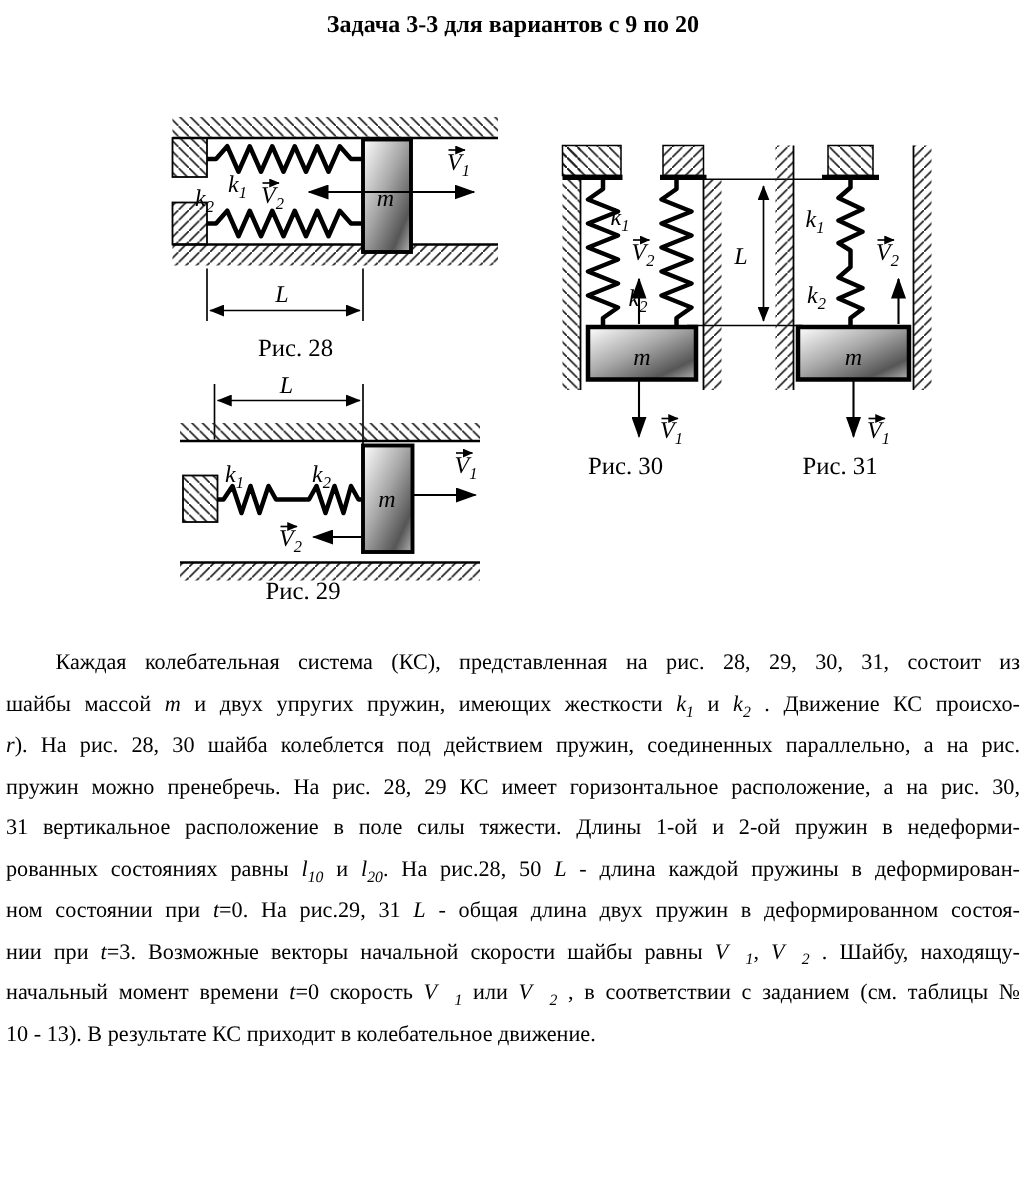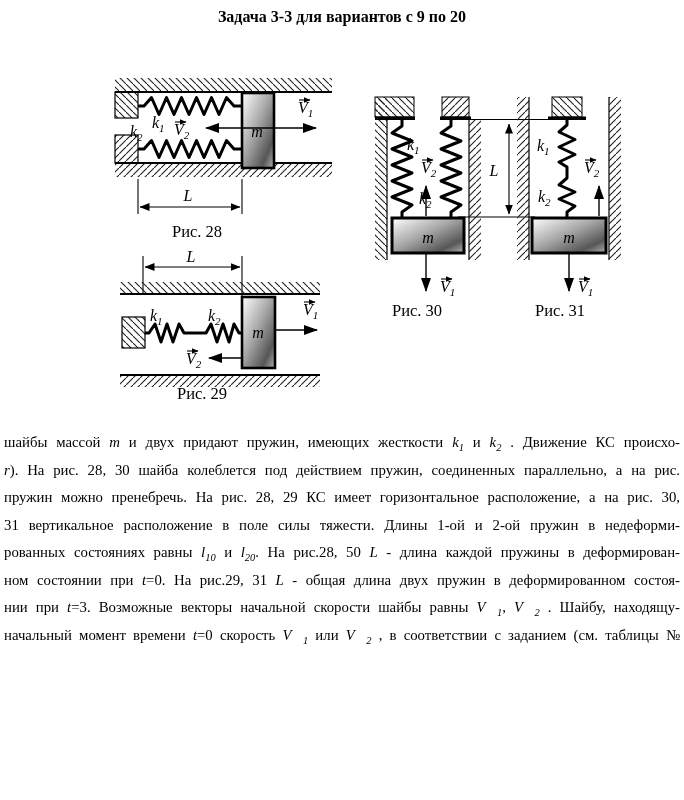--- a/index.html
+++ b/index.html
@@ -191,23 +191,25 @@
       <g>
         <text x="578" y="292" class="flbl"><tspan>V</tspan><tspan dy="4" font-size="11">1</tspan></text>
         <path d="M579,279 h11" class="dim" marker-end="url(#mHat)"></path>
       </g>
 
       <text x="560" y="316" class="fcap" text-anchor="middle">Рис. 31</text>
     </g>
   </svg>
 
   <div id="para">
-      <div class="pline"><span>шайбы массой </span><span class="ivar">m</span><span> и двух придают пружин, имеющих жесткости </span><span class="ivar">k<sub>1</sub></span><span> и </span><span class="ivar">k<sub>2</sub></span><span> . Движение КС происхо-</span></div>
+      <div class="pline pfirst"><span>Каждая колебательная система (КС), представленная на рис. 28, 29, 30, 31, состоит из</span></div>
+      <div class="pline"><span>шайбы массой </span><span class="ivar">m</span><span> и двух упругих пружин, имеющих жесткости </span><span class="ivar">k<sub>1</sub></span><span> и </span><span class="ivar">k<sub>2</sub></span><span> . Движение КС происхо-</span></div>
       <div class="pline"><span class="ivar">r</span><span>). На рис. 28, 30 шайба колеблется под действием пружин, соединенных параллельно, а на рис.</span></div>
       <div class="pline"><span>пружин можно пренебречь. На рис. 28, 29 КС имеет горизонтальное расположение, а на рис. 30,</span></div>
       <div class="pline"><span>31 вертикальное расположение в поле силы тяжести. Длины 1-ой и 2-ой пружин в недеформи-</span></div>
       <div class="pline"><span>рованных состояниях равны </span><span class="ivar">l<sub>10</sub></span><span> и </span><span class="ivar">l<sub>20</sub></span><span>. На рис.28, 50 </span><span class="ivar">L</span><span> - длина каждой пружины в деформирован-</span></div>
       <div class="pline"><span>ном состоянии при </span><span class="ivar">t</span><span>=0. На рис.29, 31 </span><span class="ivar">L</span><span> - общая длина двух пружин в деформированном состоя-</span></div>
       <div class="pline"><span>нии при </span><span class="ivar">t</span><span>=3. Возможные векторы начальной скорости шайбы равны </span><span class="ivar">V⃗<sub>1</sub></span><span>,  </span><span class="ivar">V⃗<sub>2</sub></span><span> . Шайбу, находящу-</span></div>
       <div class="pline"><span>начальный момент времени </span><span class="ivar">t</span><span>=0 скорость </span><span class="ivar">V⃗<sub>1</sub></span><span> или </span><span class="ivar">V⃗<sub>2</sub></span><span> , в соответствии с заданием (см. таблицы №</span></div>
+      <div class="pline plast"><span>10 - 13). В результате КС приходит в колебательное движение.</span></div>
     </div>
 
 </div>
 
 </body></html>

